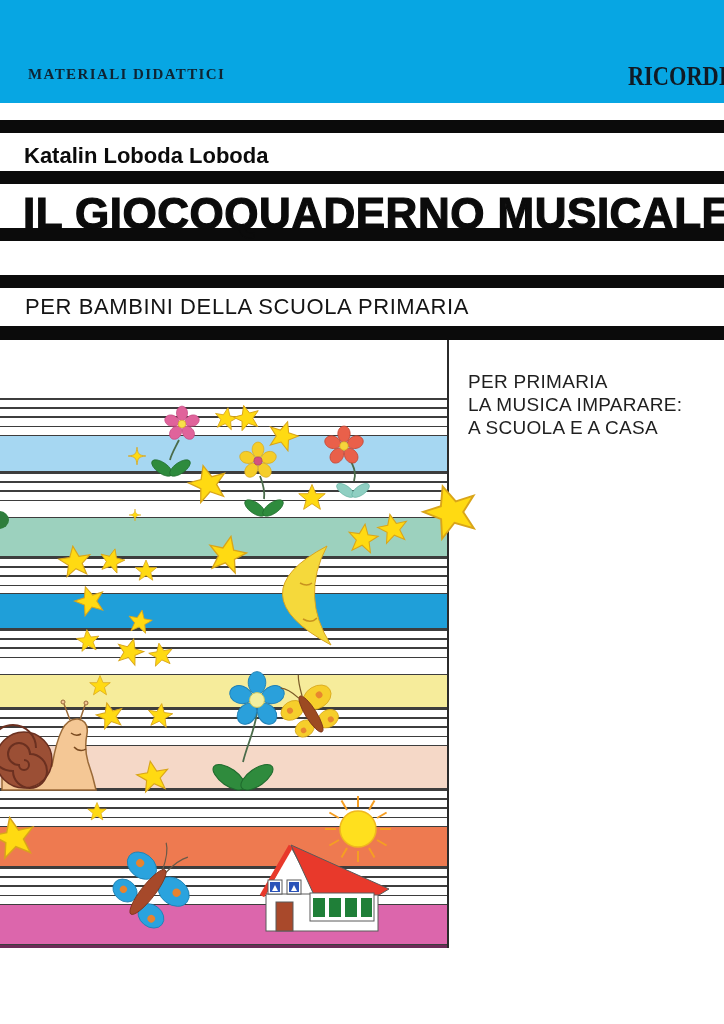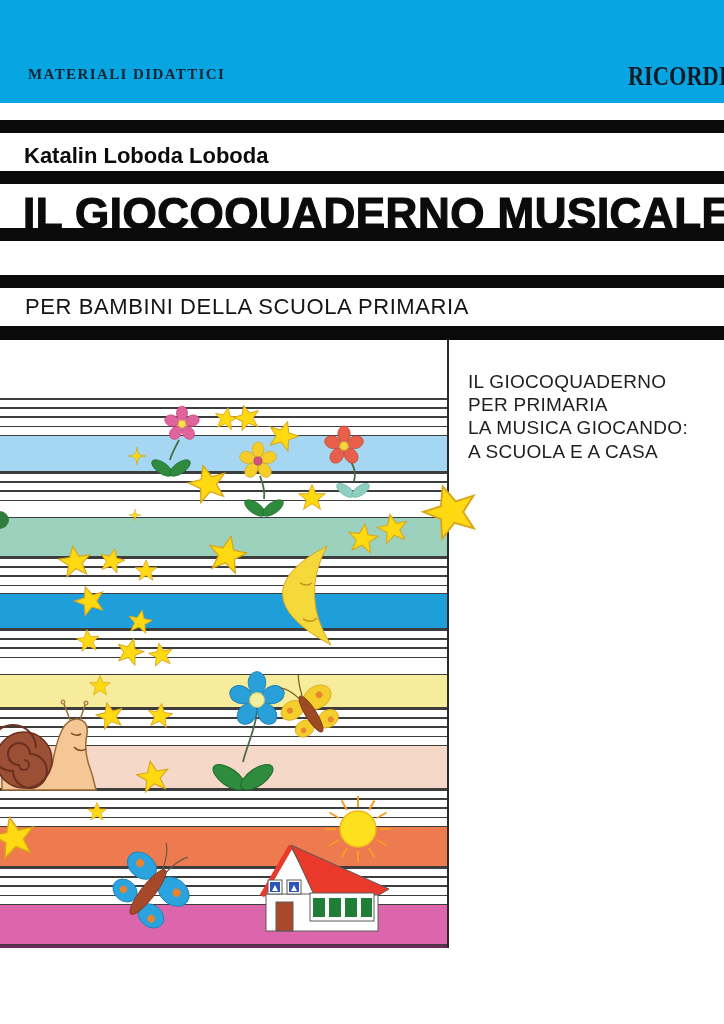--- a/index.html
+++ b/index.html
@@ -44,23 +44,22 @@
   <div class="abs bar" style="top:171px;height:13px;"></div>
   <div class="abs bar" style="top:228px;height:13px;"></div>
   <div class="abs bar" style="top:275px;height:13px;"></div>
   <div class="abs bar" style="top:326px;height:14px;"></div>
 
   <div class="abs" id="author">Katalin Loboda Loboda</div>
   <div class="abs" id="title">IL GIOCOQUADERNO MUSICALE</div>
   <div class="abs" id="subtitle">PER BAMBINI DELLA SCUOLA PRIMARIA</div>
 
   <div class="abs" id="tagline">
-    <div>IL GIOCOQUADERNO</div>
     <div>PER PRIMARIA</div>
-    <div>LA MUSICA GIOCANDO:</div>
+    <div>LA MUSICA IMPARARE:</div>
     <div>A SCUOLA E A CASA</div>
   </div>
 
   <div class="abs" id="stripes">
     <div style="height:58px;"></div>
     <div class="staff" style="height:37px;"></div>
     <div class="band" style="height:37px;background:#A6D7F2;"></div>
     <div class="staff" style="height:37px;"></div>
     <div style="height:8px;"></div>
     <div class="band" style="height:40px;background:#9CD1BE;"></div>

